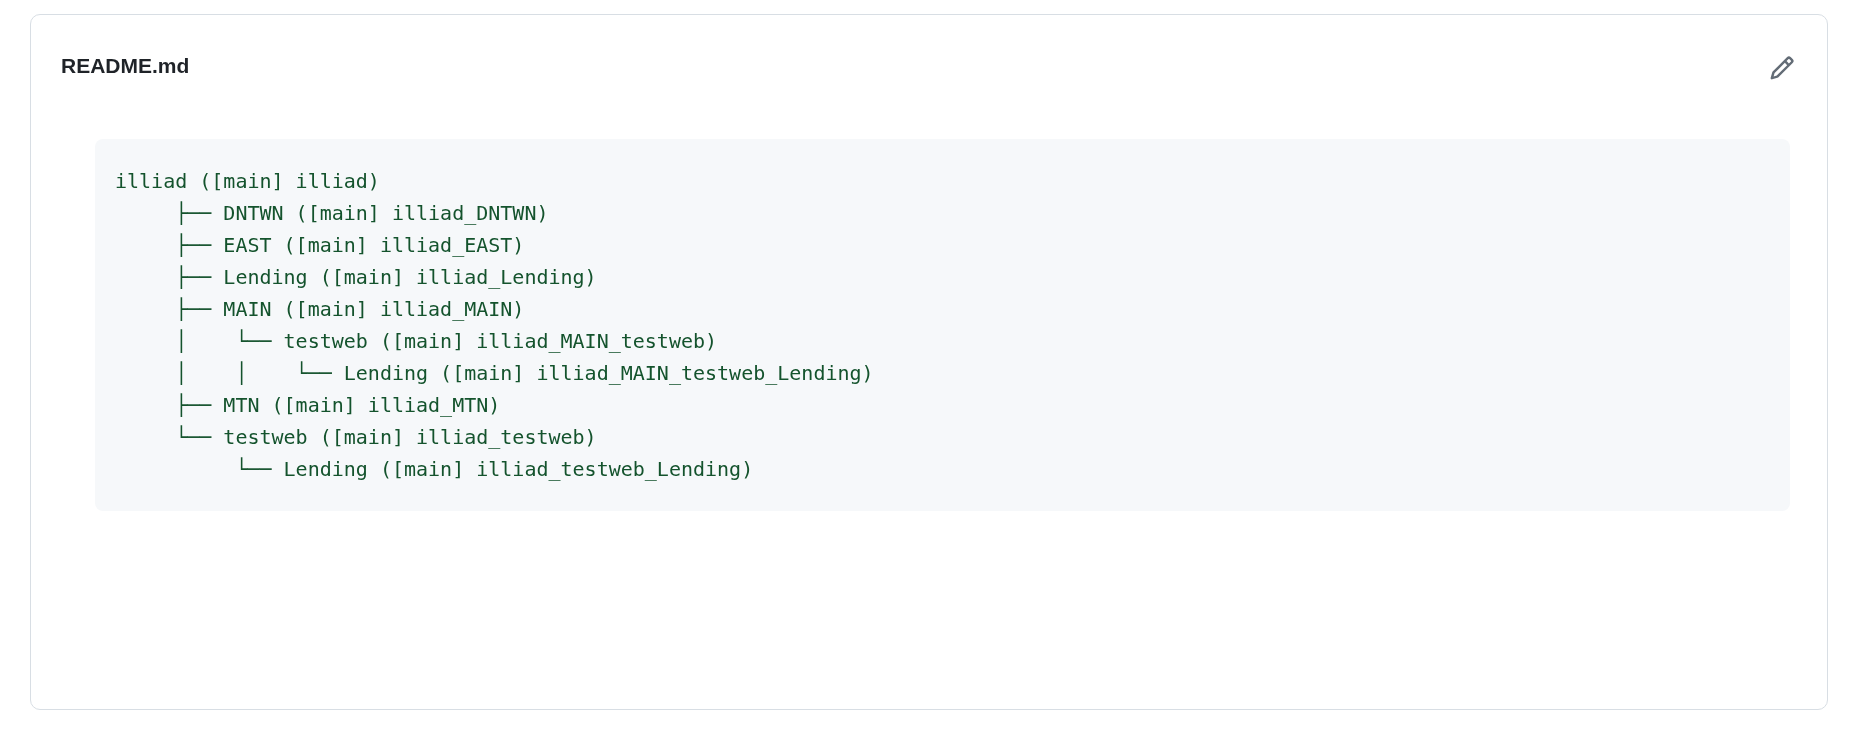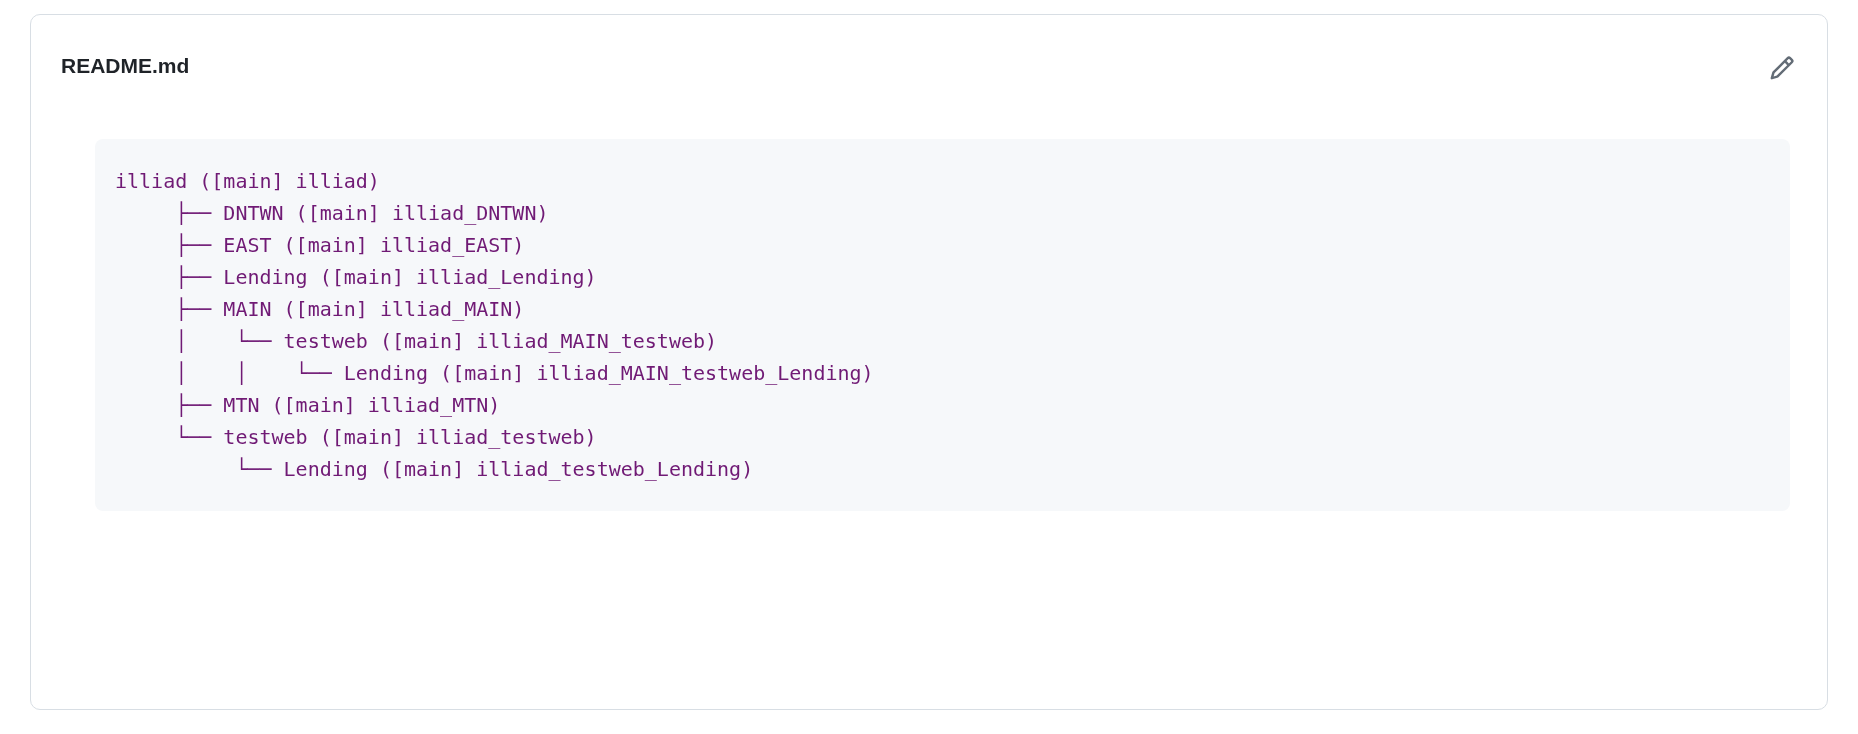--- a/index.html
+++ b/index.html
@@ -46,21 +46,21 @@
   .readme-body {
     padding: 56px 37px 0 64px;
   }
   .code-block {
     background: #f6f8fa;
     border-radius: 8px;
     padding: 26px 20px;
     font-family: "DejaVu Sans Mono", "Liberation Mono", monospace;
     font-size: 20px;
     line-height: 32px;
-    color: #701a75;
+    color: #14532d;
     white-space: pre;
     overflow: auto;
   }
 </style>
 </head>
 <body>
 
 <div class="page">
   <section class="readme-card">
 

